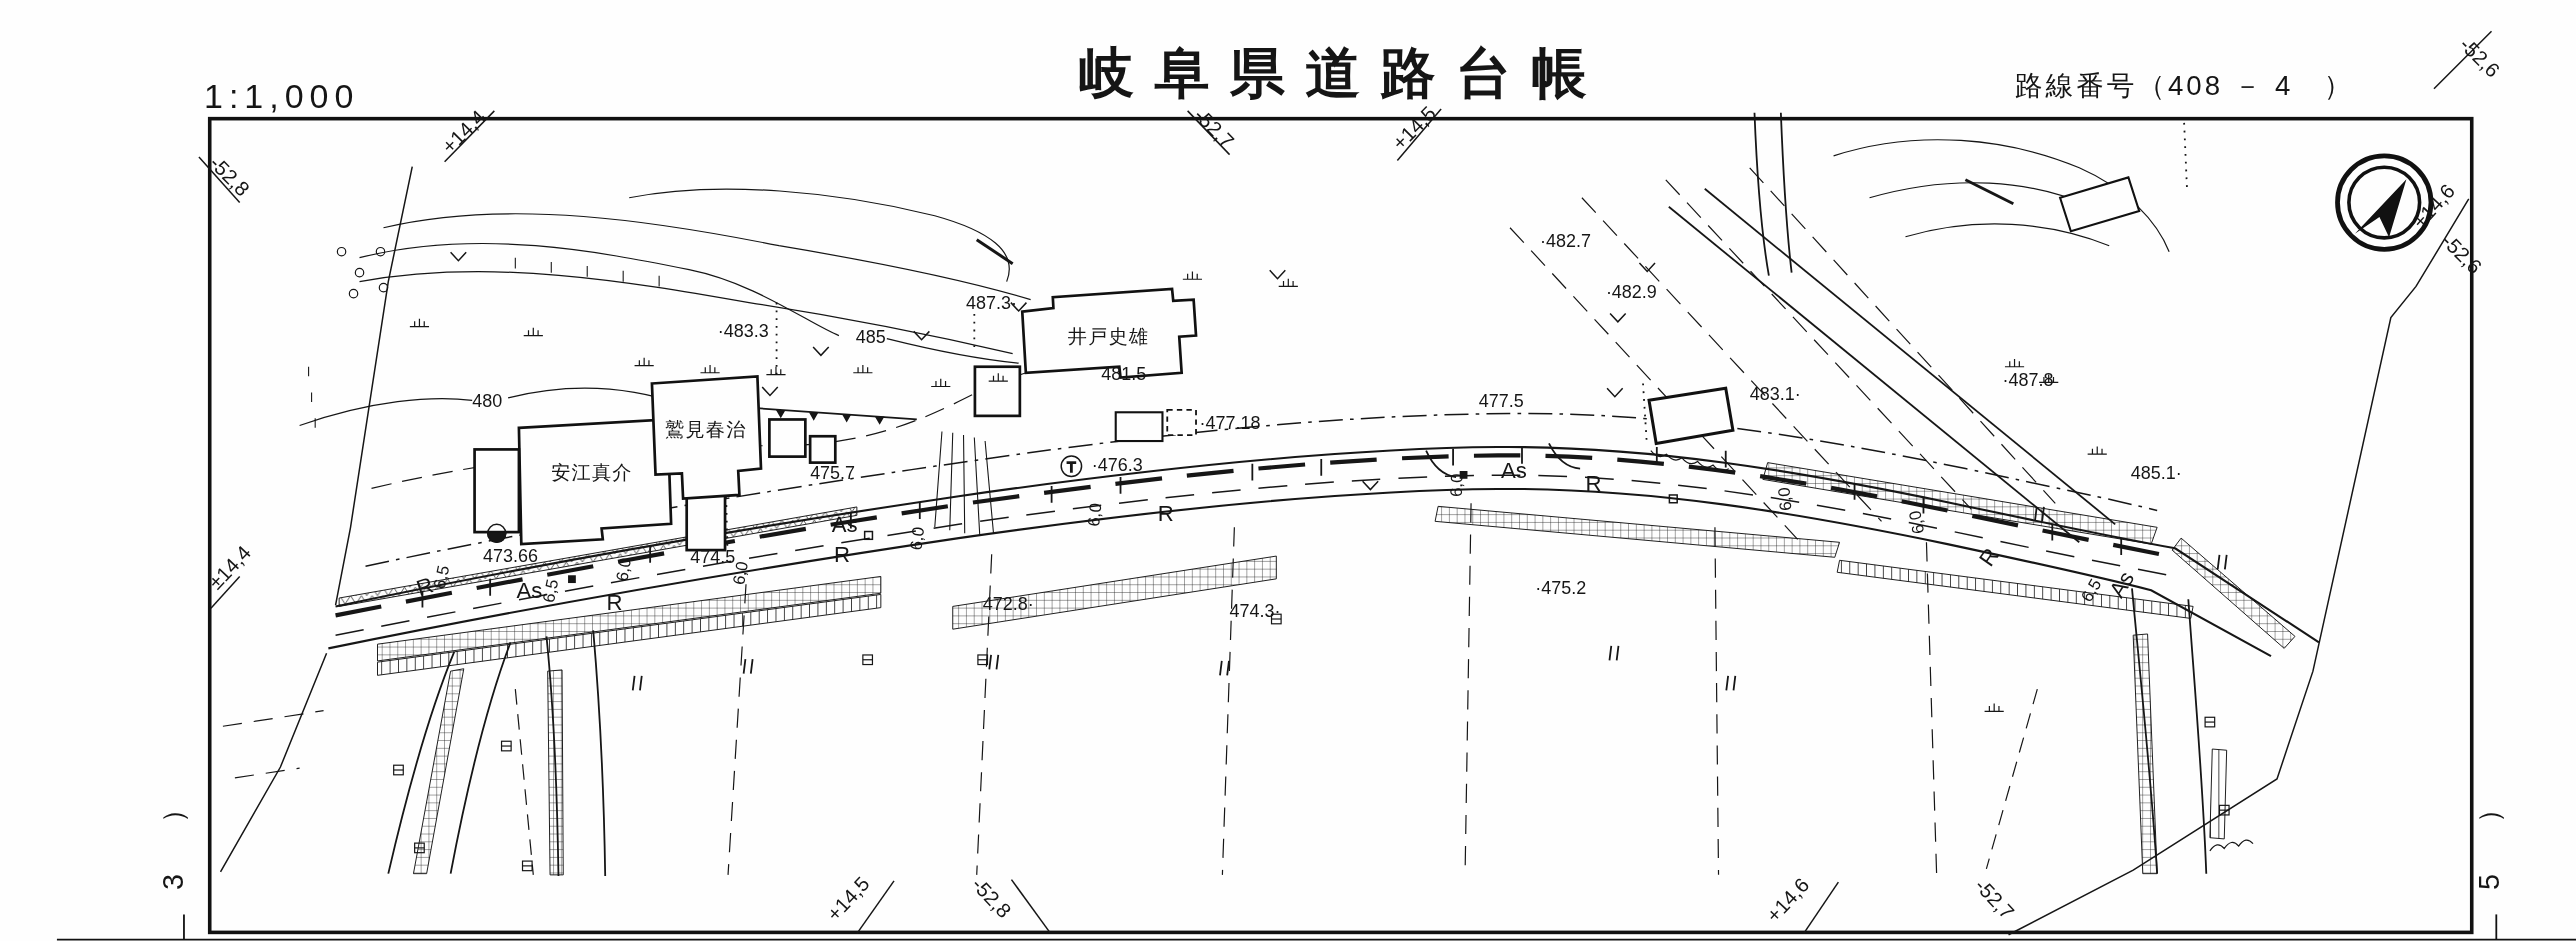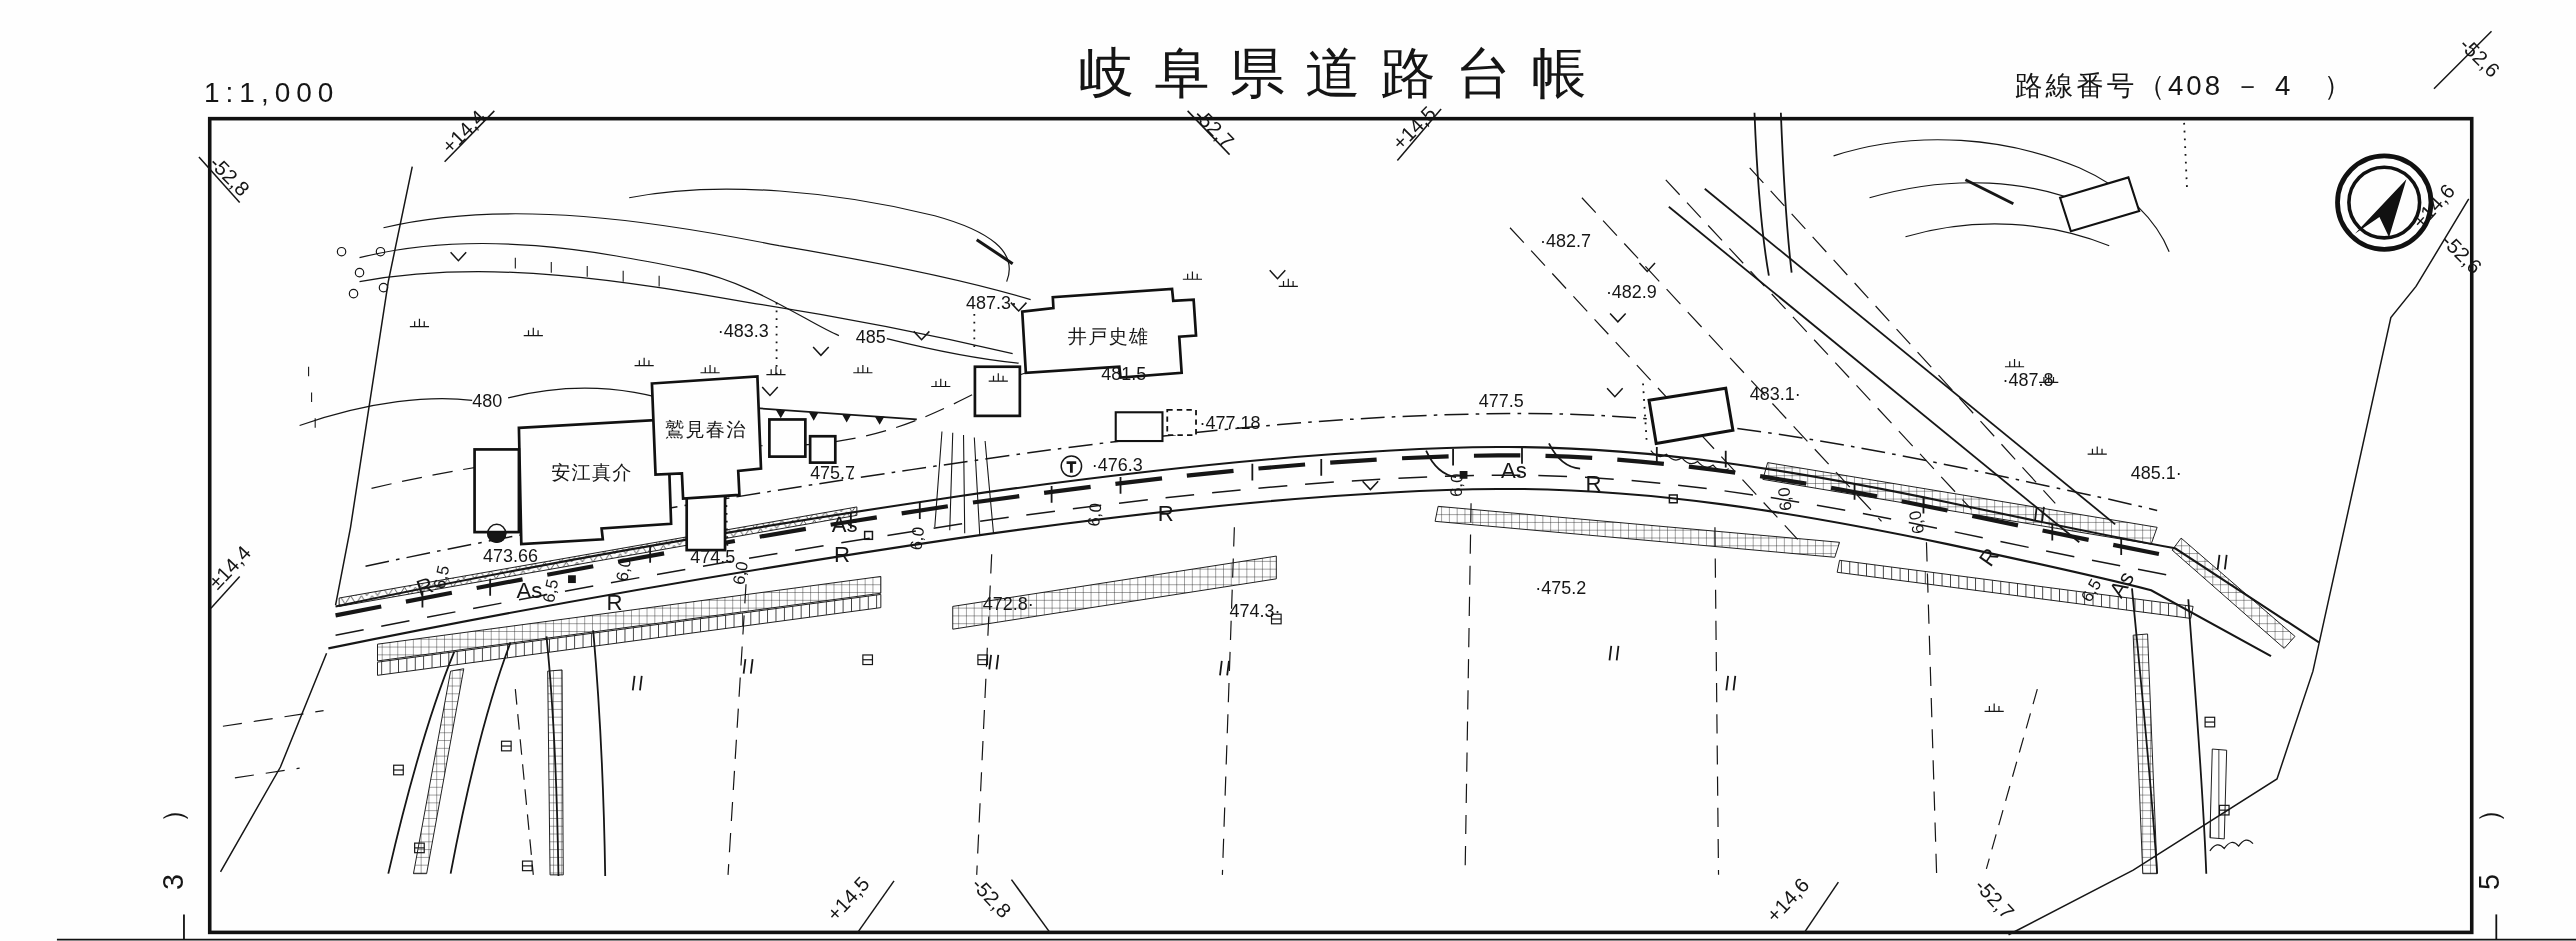--- a/index.html
+++ b/index.html
@@ -1,19 +1,19 @@
 <!DOCTYPE html>
 <html style="font-size:9.6px"><head>
 <meta charset="utf-8">
 <style>
   html,body{margin:0;padding:0;width:2576px;height:942px;background:#fefefe;overflow:hidden;
             font-family:"Liberation Sans","DejaVu Sans",sans-serif;color:#151515;}
   .abs{position:absolute;}
-  #scale-note{left:204px;top:77px;font-size:28px;letter-spacing:6px;text-align:center;}
-  #sheet-title{left:1079px;top:37px;font-size:55px;font-weight:normal;letter-spacing:20.4px;white-space:nowrap;text-align:center;}
+  #scale-note{left:204px;top:77px;font-size:34px;letter-spacing:6px;text-align:center;}
+  #sheet-title{left:1079px;top:37px;font-size:55px;font-weight:bold;letter-spacing:20.4px;white-space:nowrap;text-align:center;}
   #route-no{left:2009px;top:67px;font-size:27.6px;letter-spacing:3px;white-space:nowrap;margin-left:6px;}
   svg{position:absolute;left:0;top:0;}
   svg text{font-family:"Liberation Sans","DejaVu Sans",sans-serif;fill:#161616;}
   .mt{font-size:30px;}
   .bl{font-size:32px;letter-spacing:2px;}
   .rd{font-size:37px;}
   .wd{font-size:28px;}
   .edge{font-size:34px;}
   .pg{font-size:48px;}
 </style>

